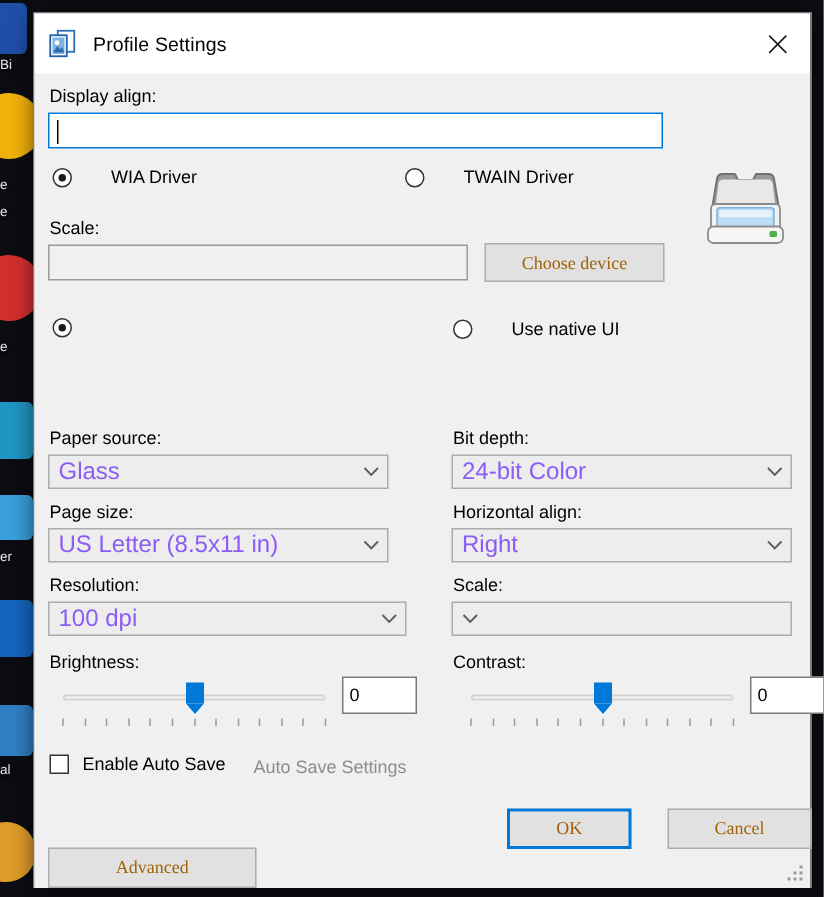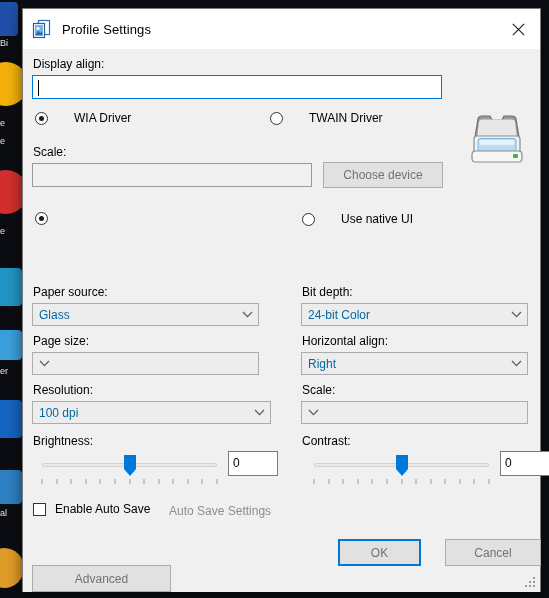--- a/index.html
+++ b/index.html
@@ -123,23 +123,23 @@
     animation: blink 1.06s step-end infinite;
   }
   @keyframes blink { 50% { opacity: 0; } }
 
   
   .btn {
     position: absolute;
     box-sizing: border-box;
     background: #e1e1e1;
     border: 1px solid #adadad;
-    font-family: Liberation Sans, sans-serif;
+    font-family: Liberation Serif, serif;
     font-size: 12px;
-    color: #737373;
+    color: #a16207;
     display: flex;
     align-items: center;
     justify-content: center;
     cursor: default;
     user-select: none;
     text-align: right;
   }
   .btn.default {
     border: 2px solid #0078d7;
     background: #e1e1e1;
@@ -207,22 +207,22 @@
     background: #ededed;
     border: 1px solid #acacac;
     display: flex;
     align-items: center;
     cursor: default;
     user-select: none;
   }
   .combo .combo-text {
     flex: 1 1 auto;
     padding-left: 6px;
-    font-size: 12px;
-    color: #0369a1;
+    font-size: 16px;
+    color: #8b5cf6;
     white-space: nowrap;
     overflow: hidden;
   }
   .combo .combo-arrow {
     flex: 0 0 auto;
     width: 22px;
     display: flex;
     align-items: center;
     justify-content: center;
   }
@@ -394,20 +394,21 @@
       <span class="combo-text">Glass</span>
       <span class="combo-arrow">
         <svg width="11" height="7" viewBox="0 0 11 7">
             <path d="M1 1 L5.5 5.6 L10 1" fill="none" stroke="#5d5d5d" stroke-width="1.3"></path>
           </svg>
       </span>
     </div>
 
     <div class="lbl" style="left:10px;top:285px">Page size:</div>
     <div class="combo" style="left:9px;top:303px;width:227px">
+      <span class="combo-text">US Letter (8.5x11 in)</span>
       <span class="combo-arrow">
         <svg width="11" height="7" viewBox="0 0 11 7">
             <path d="M1 1 L5.5 5.6 L10 1" fill="none" stroke="#5d5d5d" stroke-width="1.3"></path>
           </svg>
       </span>
     </div>
 
     <div class="lbl" style="left:10px;top:334px">Resolution:</div>
     <div class="combo" style="left:9px;top:352px;width:239px">
       <span class="combo-text">100 dpi</span>

